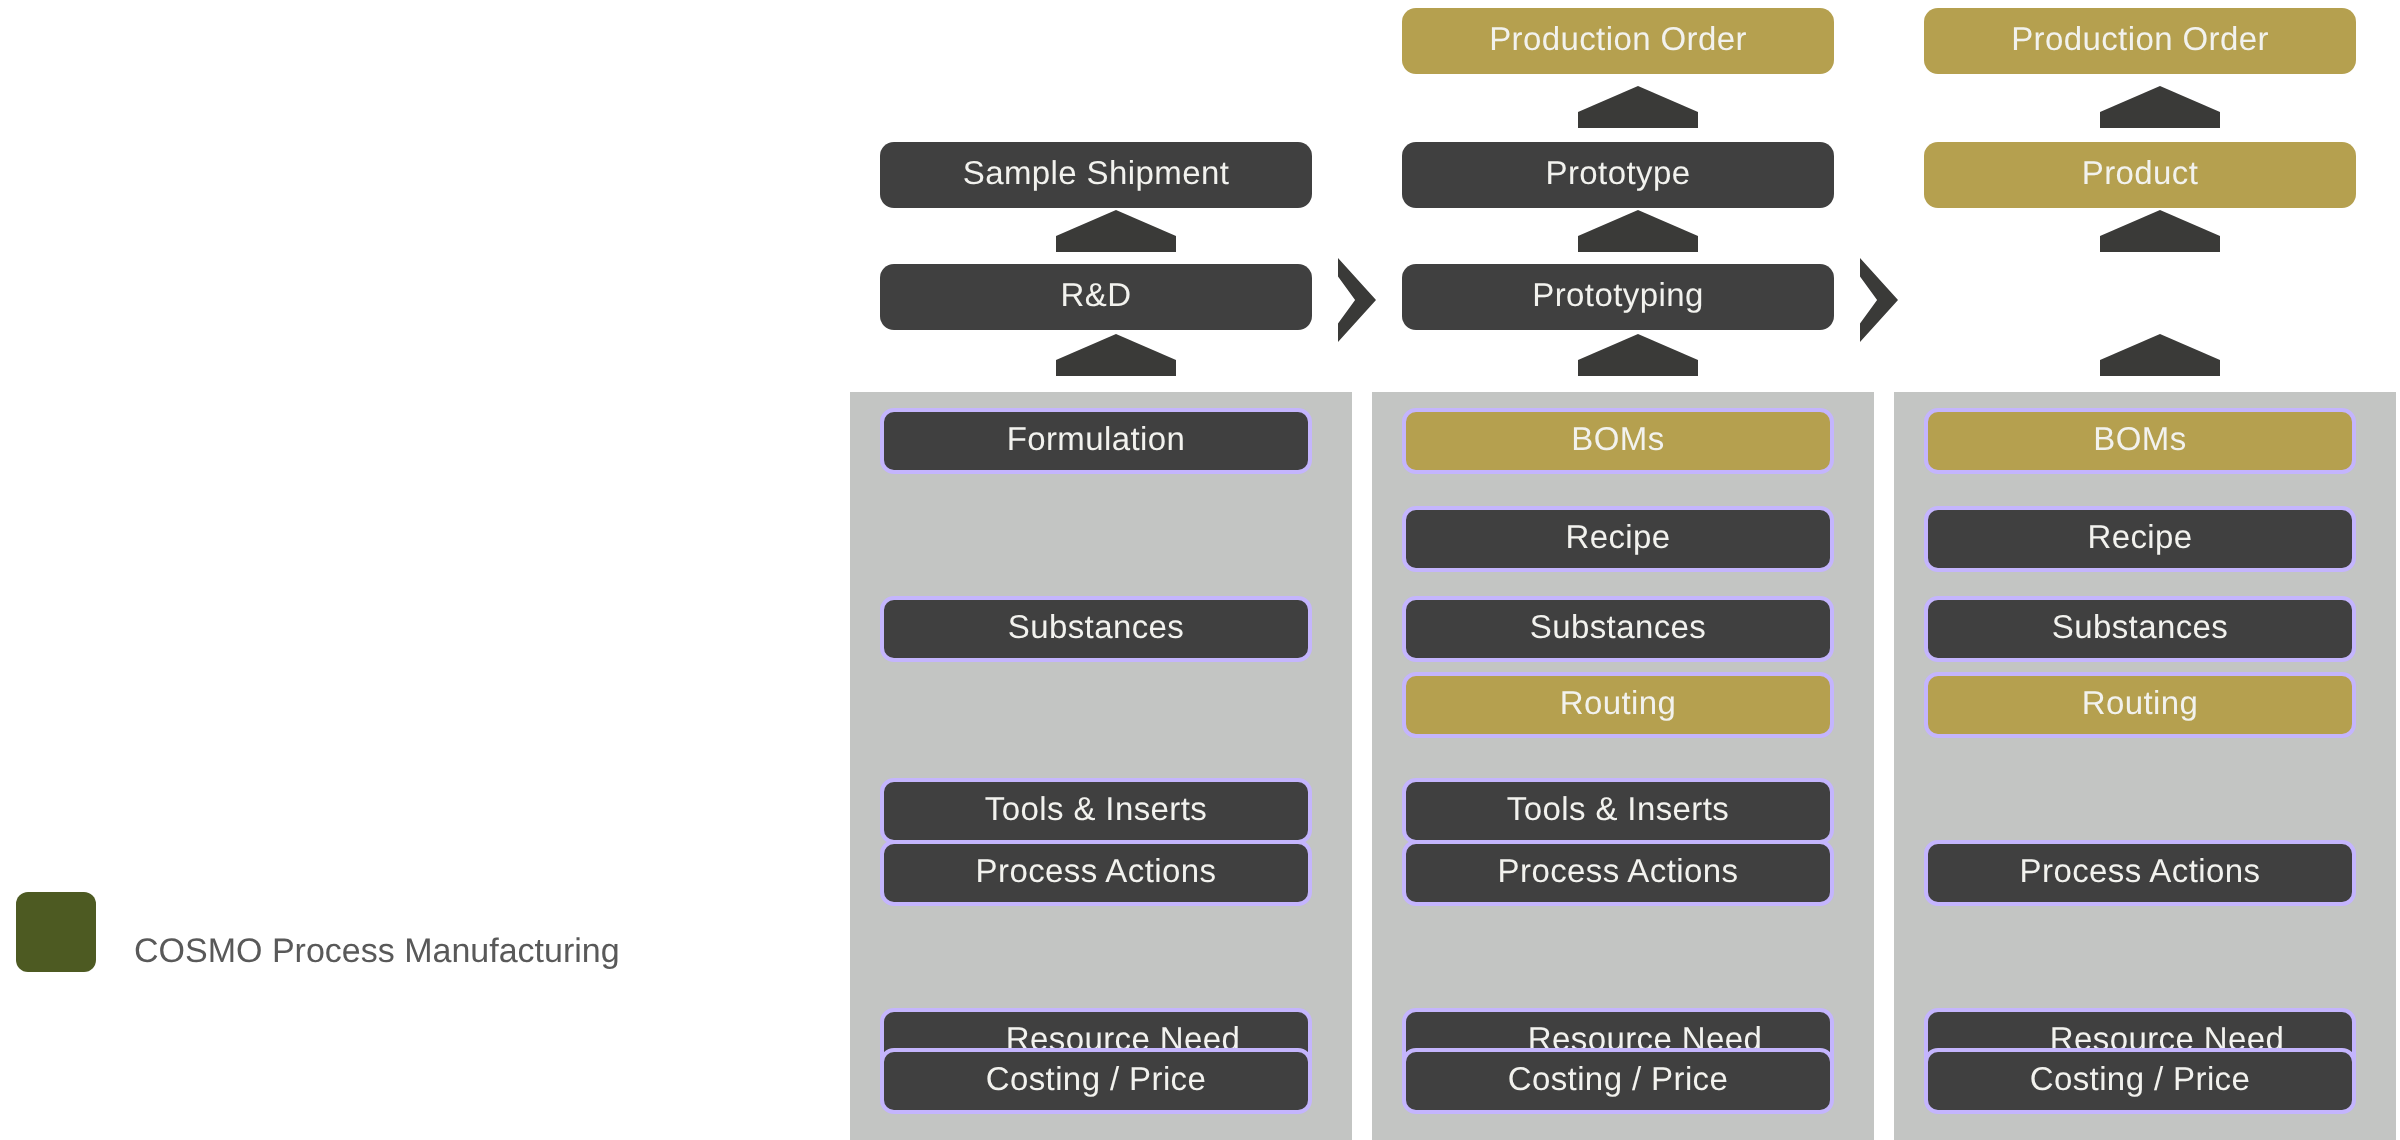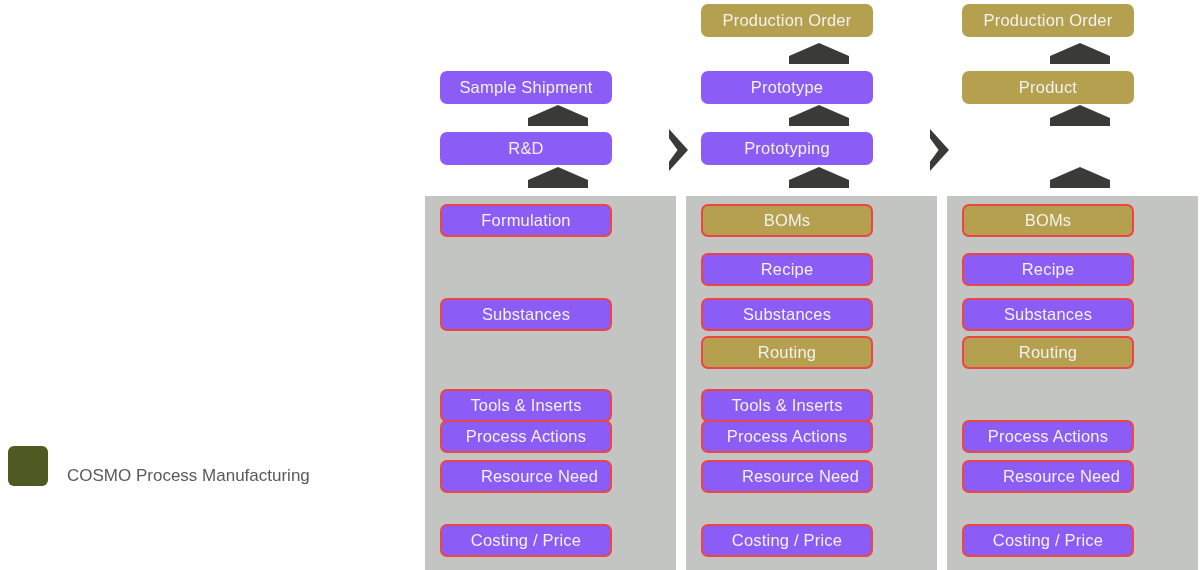--- a/index.html
+++ b/index.html
@@ -41,51 +41,51 @@
     top: 196px;
     width: 251px;
     height: 374px;
     background: #c3c5c3;
   }
 
   
   .box {
     position: absolute;
     left: 20px;
-    width: 172px;
+    width: 216px;
     height: 33px;
     border-radius: 7px;
     box-sizing: border-box;
     display: flex;
     align-items: center;
     justify-content: center;
     color: #f2f2ee;
     font-size: 16.5px;
     letter-spacing: .2px;
     line-height: 1;
     white-space: nowrap;
   }
-  .box.green { background: #8b5cf6; }
+  .box.green { background: #404040; }
   .box.gold  { background: #b5a04f; }
   
-  .box.outlined { border: 2px solid #ef4444; text-align: right; }
+  .box.outlined { border: 2px solid #c4b5fd; text-align: right; }
 
   
   .r-top2 { top: 4px; }
   .r-top1 { top: 71px; }
   .r-top0 { top: 132px; }
 
   
   .r-0 { top: 204px; }
   .r-1 { top: 253px; }
   .r-2 { top: 298px; }
   .r-3 { top: 336px; }
   .r-4 { top: 389px; }
   .r-5 { top: 420px; }
-  .r-6 { top: 460px; padding-left: 27px; }
+  .r-6 { top: 504px; padding-left: 27px; }
   .r-7 { top: 524px; }
 
   
   .up-arrow {
     position: absolute;
     left: 108px;
     width: 60px;
     height: 21px;
     background: #3a3a38;
     -webkit-clip-path: polygon(0% 100%, 0% 62%, 50% 0%, 100% 62%, 100% 100%);

